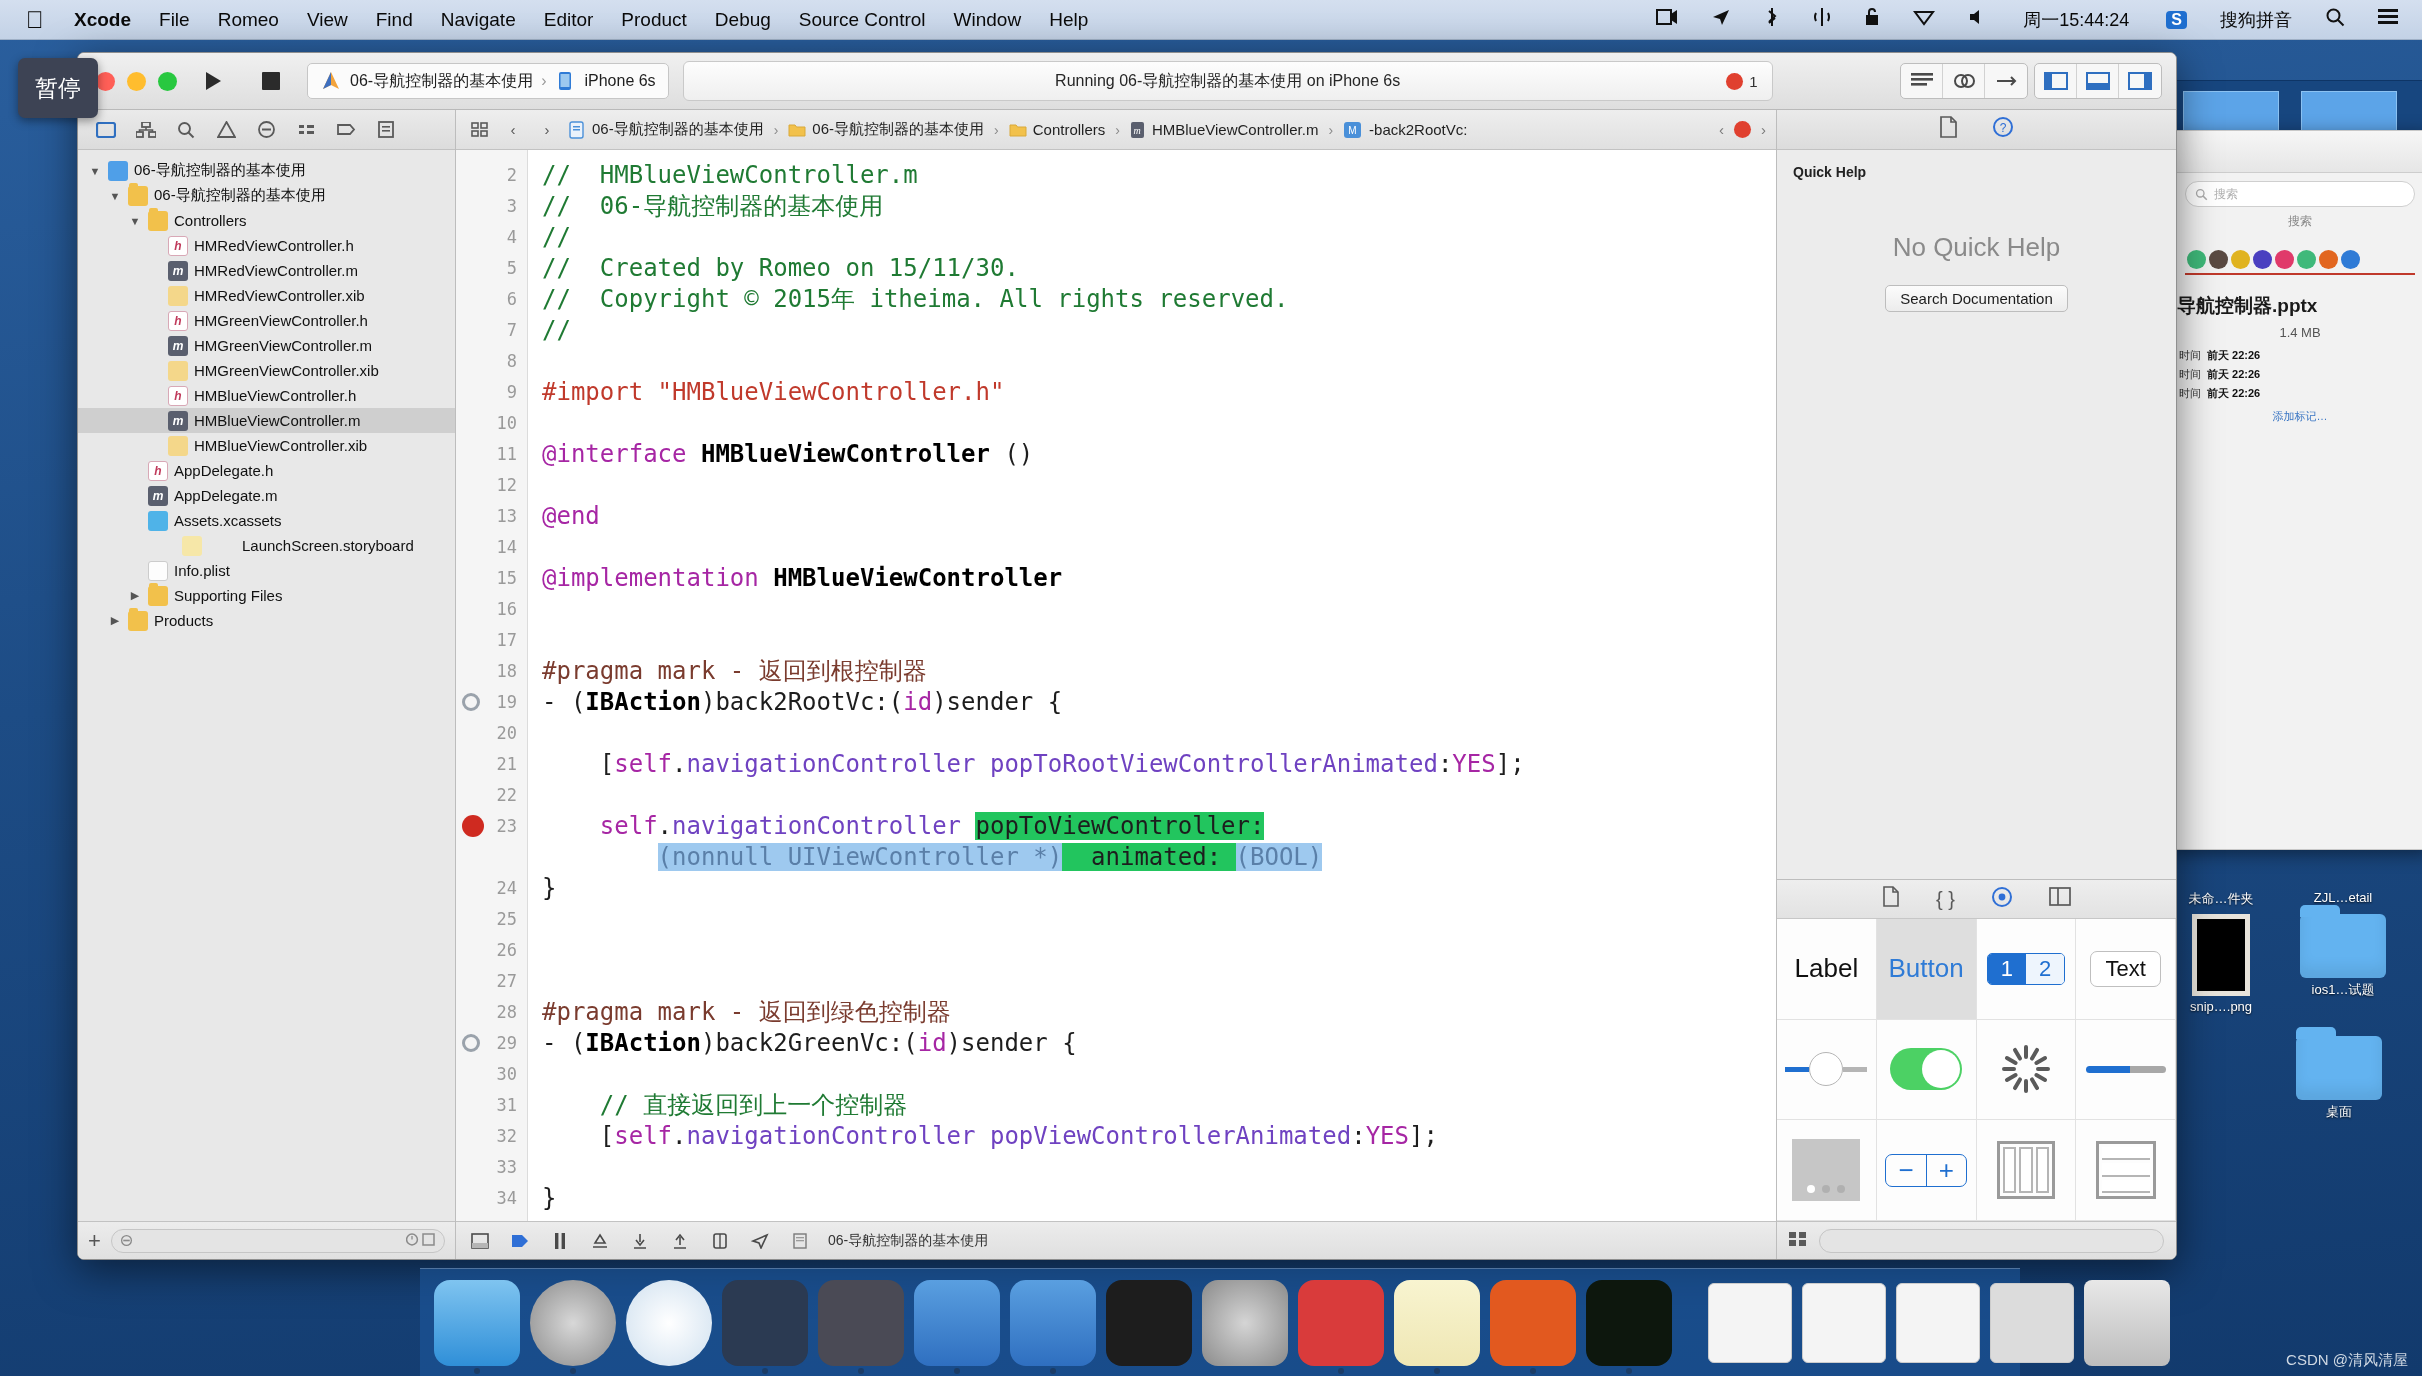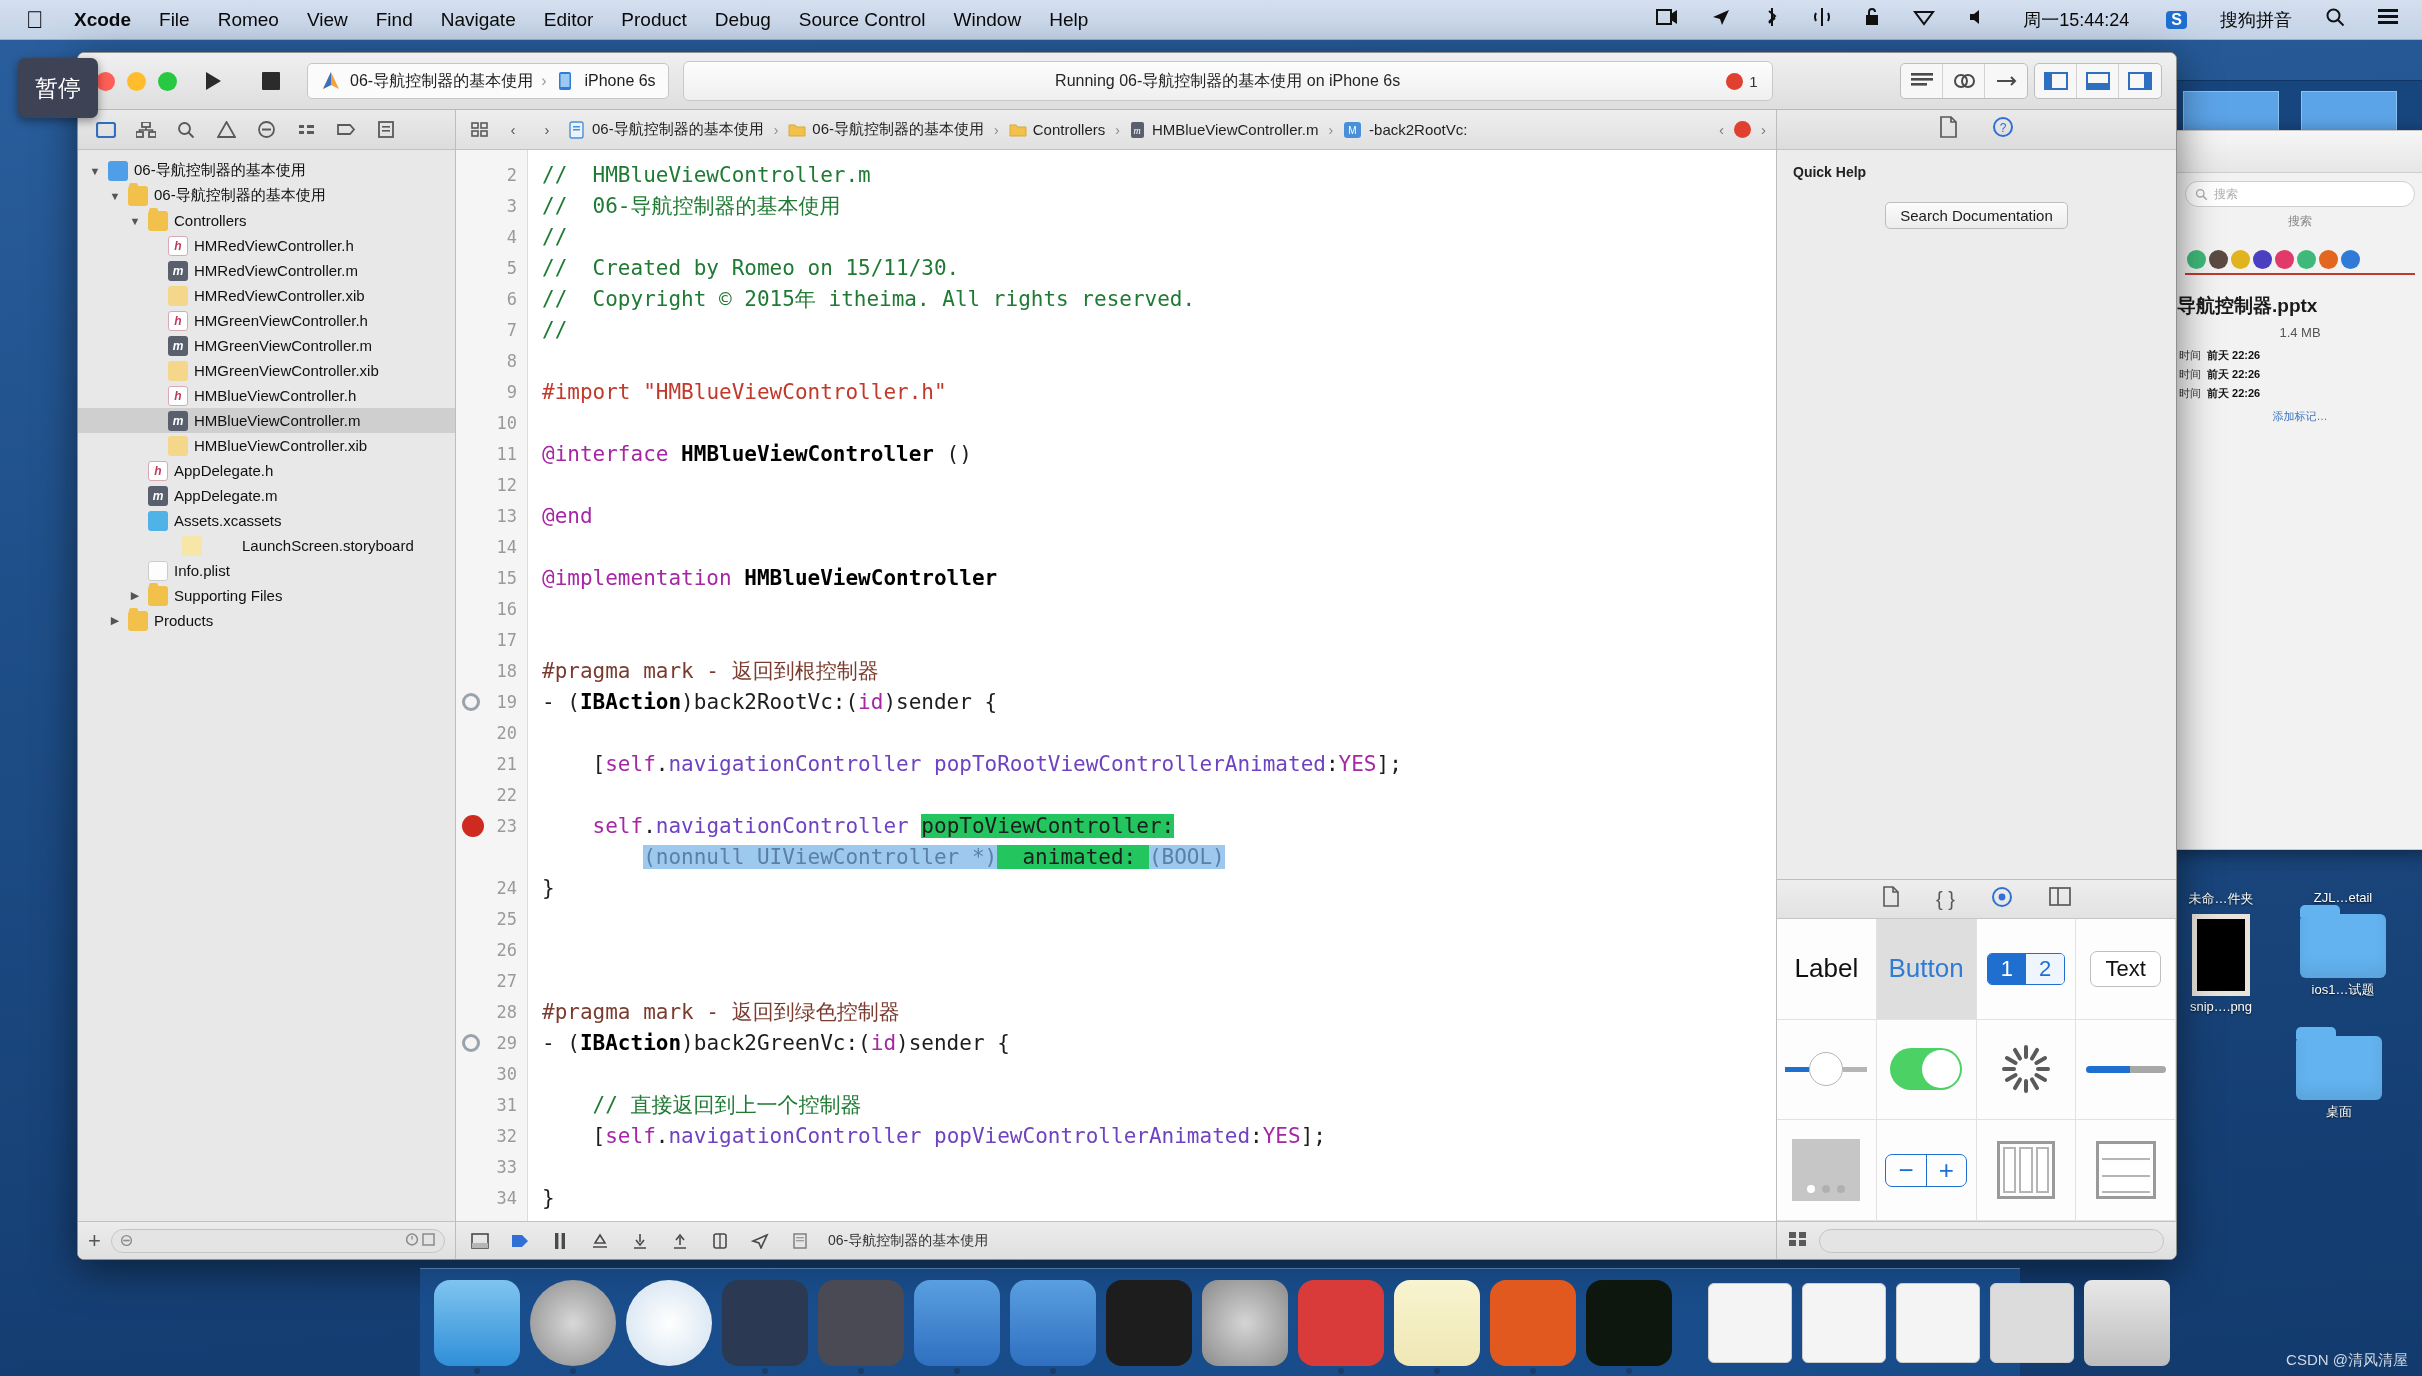--- a/index.html
+++ b/index.html
@@ -181,21 +181,21 @@
   .gutter {
     width: 72px; background: #f5f5f5; border-right: 1px solid #dcdcdc; text-align: right;
     padding: 10px 10px 0 0; font-family: "DejaVu Sans Mono", monospace; font-size: 17px;
     color: #9a9a9a; line-height: 31px; position: relative; flex: none;
   }
   .gmark { position: absolute; left: 6px; }
   .bp-arrow { width: 18px; height: 18px; border-radius: 50%; border: 3px solid #9aa2ab; display: inline-block; }
   .bp-err { width: 22px; height: 22px; border-radius: 50%; background: #cf2a20; display: inline-block; }
   .code {
     flex: 1; padding: 10px 0 0 14px; font-family: "DejaVu Sans Mono", monospace;
-    font-size: 21px; line-height: 31px; color: #1d1d1d; white-space: pre; overflow: hidden;
+    font-size: 24px; line-height: 31px; color: #1d1d1d; white-space: pre; overflow: hidden;
   }
   .c-comment { color: #1f7a33; }
   .c-pre { color: #c0392b; }
   .c-str { color: #c0392b; }
   .c-kw { color: #a626a4; }
   .c-type { color: #000000; font-weight: bold; }
   .c-prop { color: #6f42c1; }
   .c-pragma { color: #7a3b2e; }
   .hl-line { background: #22c55e; }
   .hl-place { background: #9ec9ef; color: #5a7fa8; }
@@ -857,20 +857,21 @@
               <path d="M2 1 h10 l5 5 v15 H2 Z" fill="none" stroke="#5a5a5a" stroke-width="1.7"></path>
               <path d="M12 1 v5 h5" fill="none" stroke="#5a5a5a" stroke-width="1.7"></path>
             </svg></span>
         <span class="ut active"><svg width="22" height="22" viewBox="0 0 22 22">
               <circle cx="11" cy="11" r="9" fill="none" stroke="#2f6fd6" stroke-width="2"></circle>
               <text x="11" y="16" font-size="12" fill="#2f6fd6" text-anchor="middle" font-family="Liberation Sans">?</text>
             </svg></span>
       </div>
       <div class="quick-help">
         <div class="qh-title">Quick Help</div>
+        <div class="qh-empty">No Quick Help</div>
         <button class="qh-btn">Search Documentation</button>
       </div>
       <div class="lib-tabs">
         <span class="lt"><svg width="18" height="21" viewBox="0 0 18 21">
               <path d="M2 1 h9 l5 5 v14 H2 Z" fill="none" stroke="#5a5a5a" stroke-width="1.6"></path>
               <path d="M11 1 v5 h5" fill="none" stroke="#5a5a5a" stroke-width="1.6"></path>
             </svg></span>
         <span class="lt" style="font-size:20px;color:#5a5a5a">{ }</span>
         <span class="lt active"><svg width="22" height="22" viewBox="0 0 22 22">
               <circle cx="11" cy="11" r="9" fill="none" stroke="#2f6fd6" stroke-width="2"></circle>

